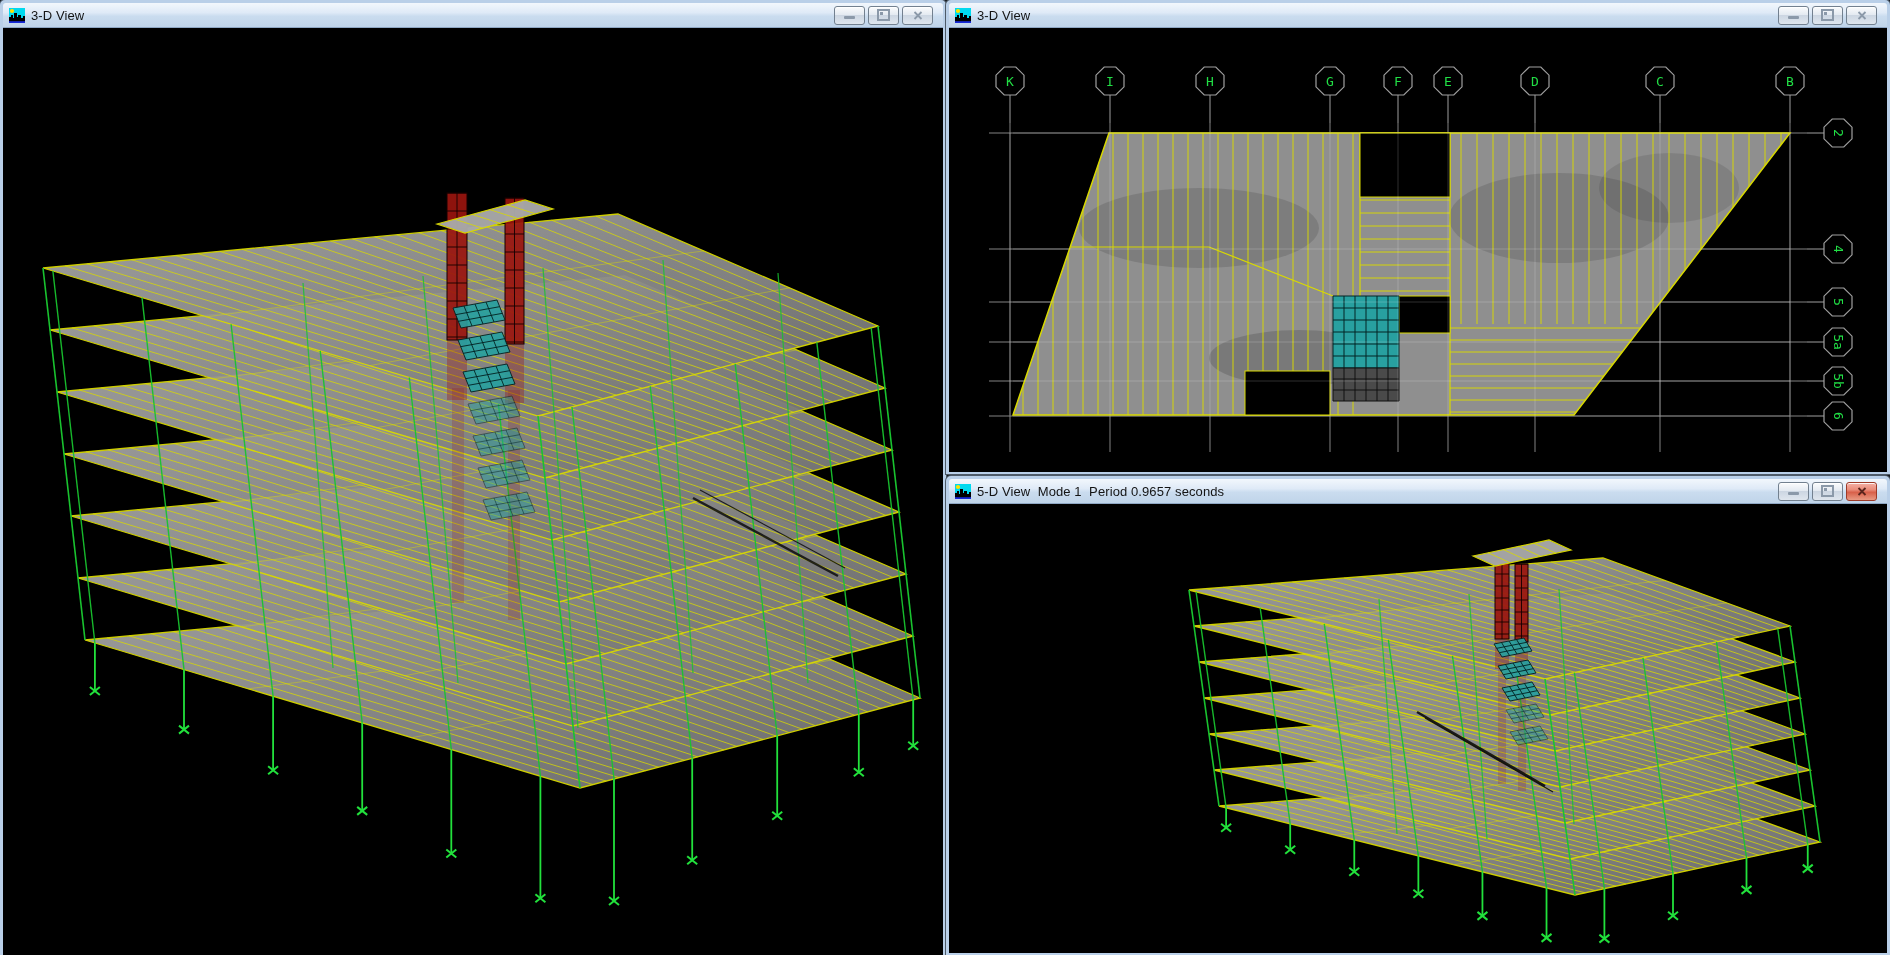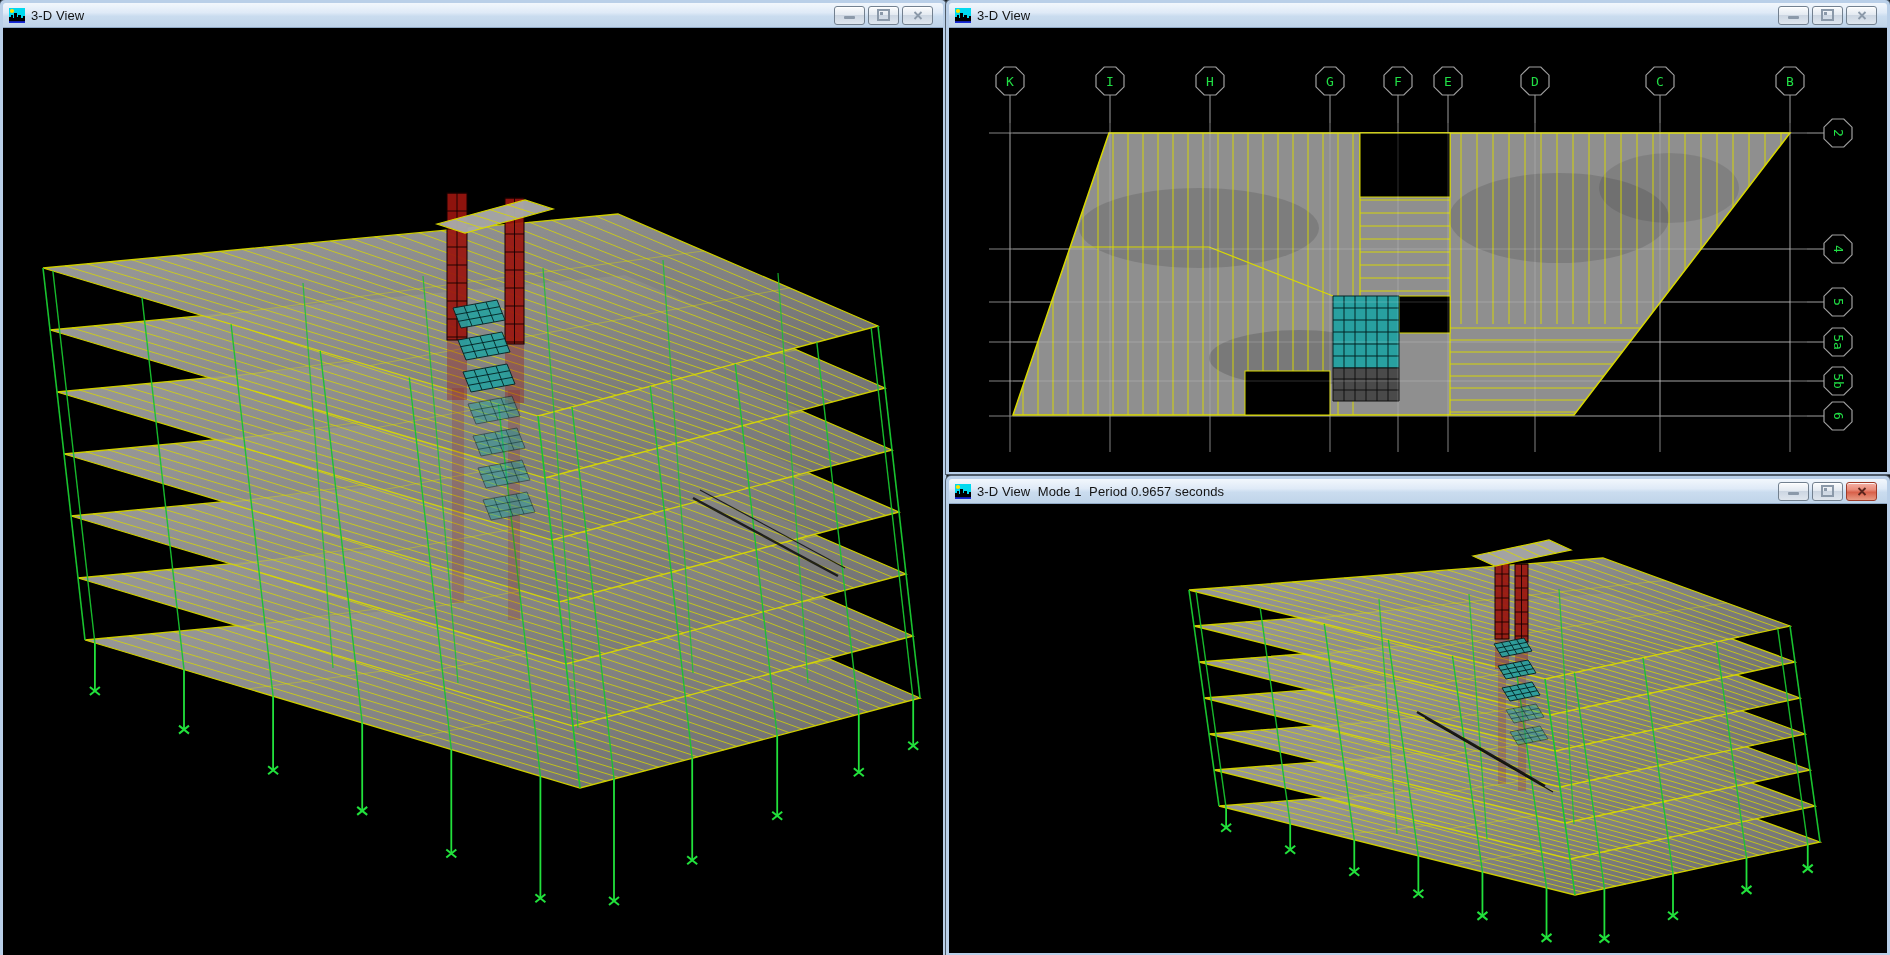--- a/index.html
+++ b/index.html
@@ -649,21 +649,21 @@
 <div class="window" style="left:946px;top:476px;width:944px;height:479px;">
   <div class="titlebar">
     <span class="appicon">
       <svg width="16" height="15" viewBox="0 0 16 15">
         <rect width="16" height="15" fill="#00d9ef"></rect>
         <circle cx="3" cy="3" r="2.1" fill="#ffe400"></circle>
         <path d="M0 14 L0 9 2 9 2 7 4 7 4 10 5 10 5 5 8 5 8 9 9 9 9 7 12 7 12 10 14 10 14 8 16 8 16 14 Z" fill="#000"></path>
         <rect y="13.2" width="16" height="1.8" fill="#1629d8"></rect>
       </svg>
     </span>
-    <span class="title">3-D View  Mode 1  Period 0.9657 seconds</span>
+    <span class="title">5-D View  Mode 1  Period 0.9657 seconds</span>
     <span class="btns">
       <span class="btn">
           <i class="g-min"></i>
         </span>
       <span class="btn">
           <i class="g-max"></i>
         </span>
       <span class="btn red">
         <svg width="10" height="9">
             <path d="M1.5 1 L8.5 8 M8.5 1 L1.5 8" stroke="#5a241c" stroke-width="1.8"></path>

